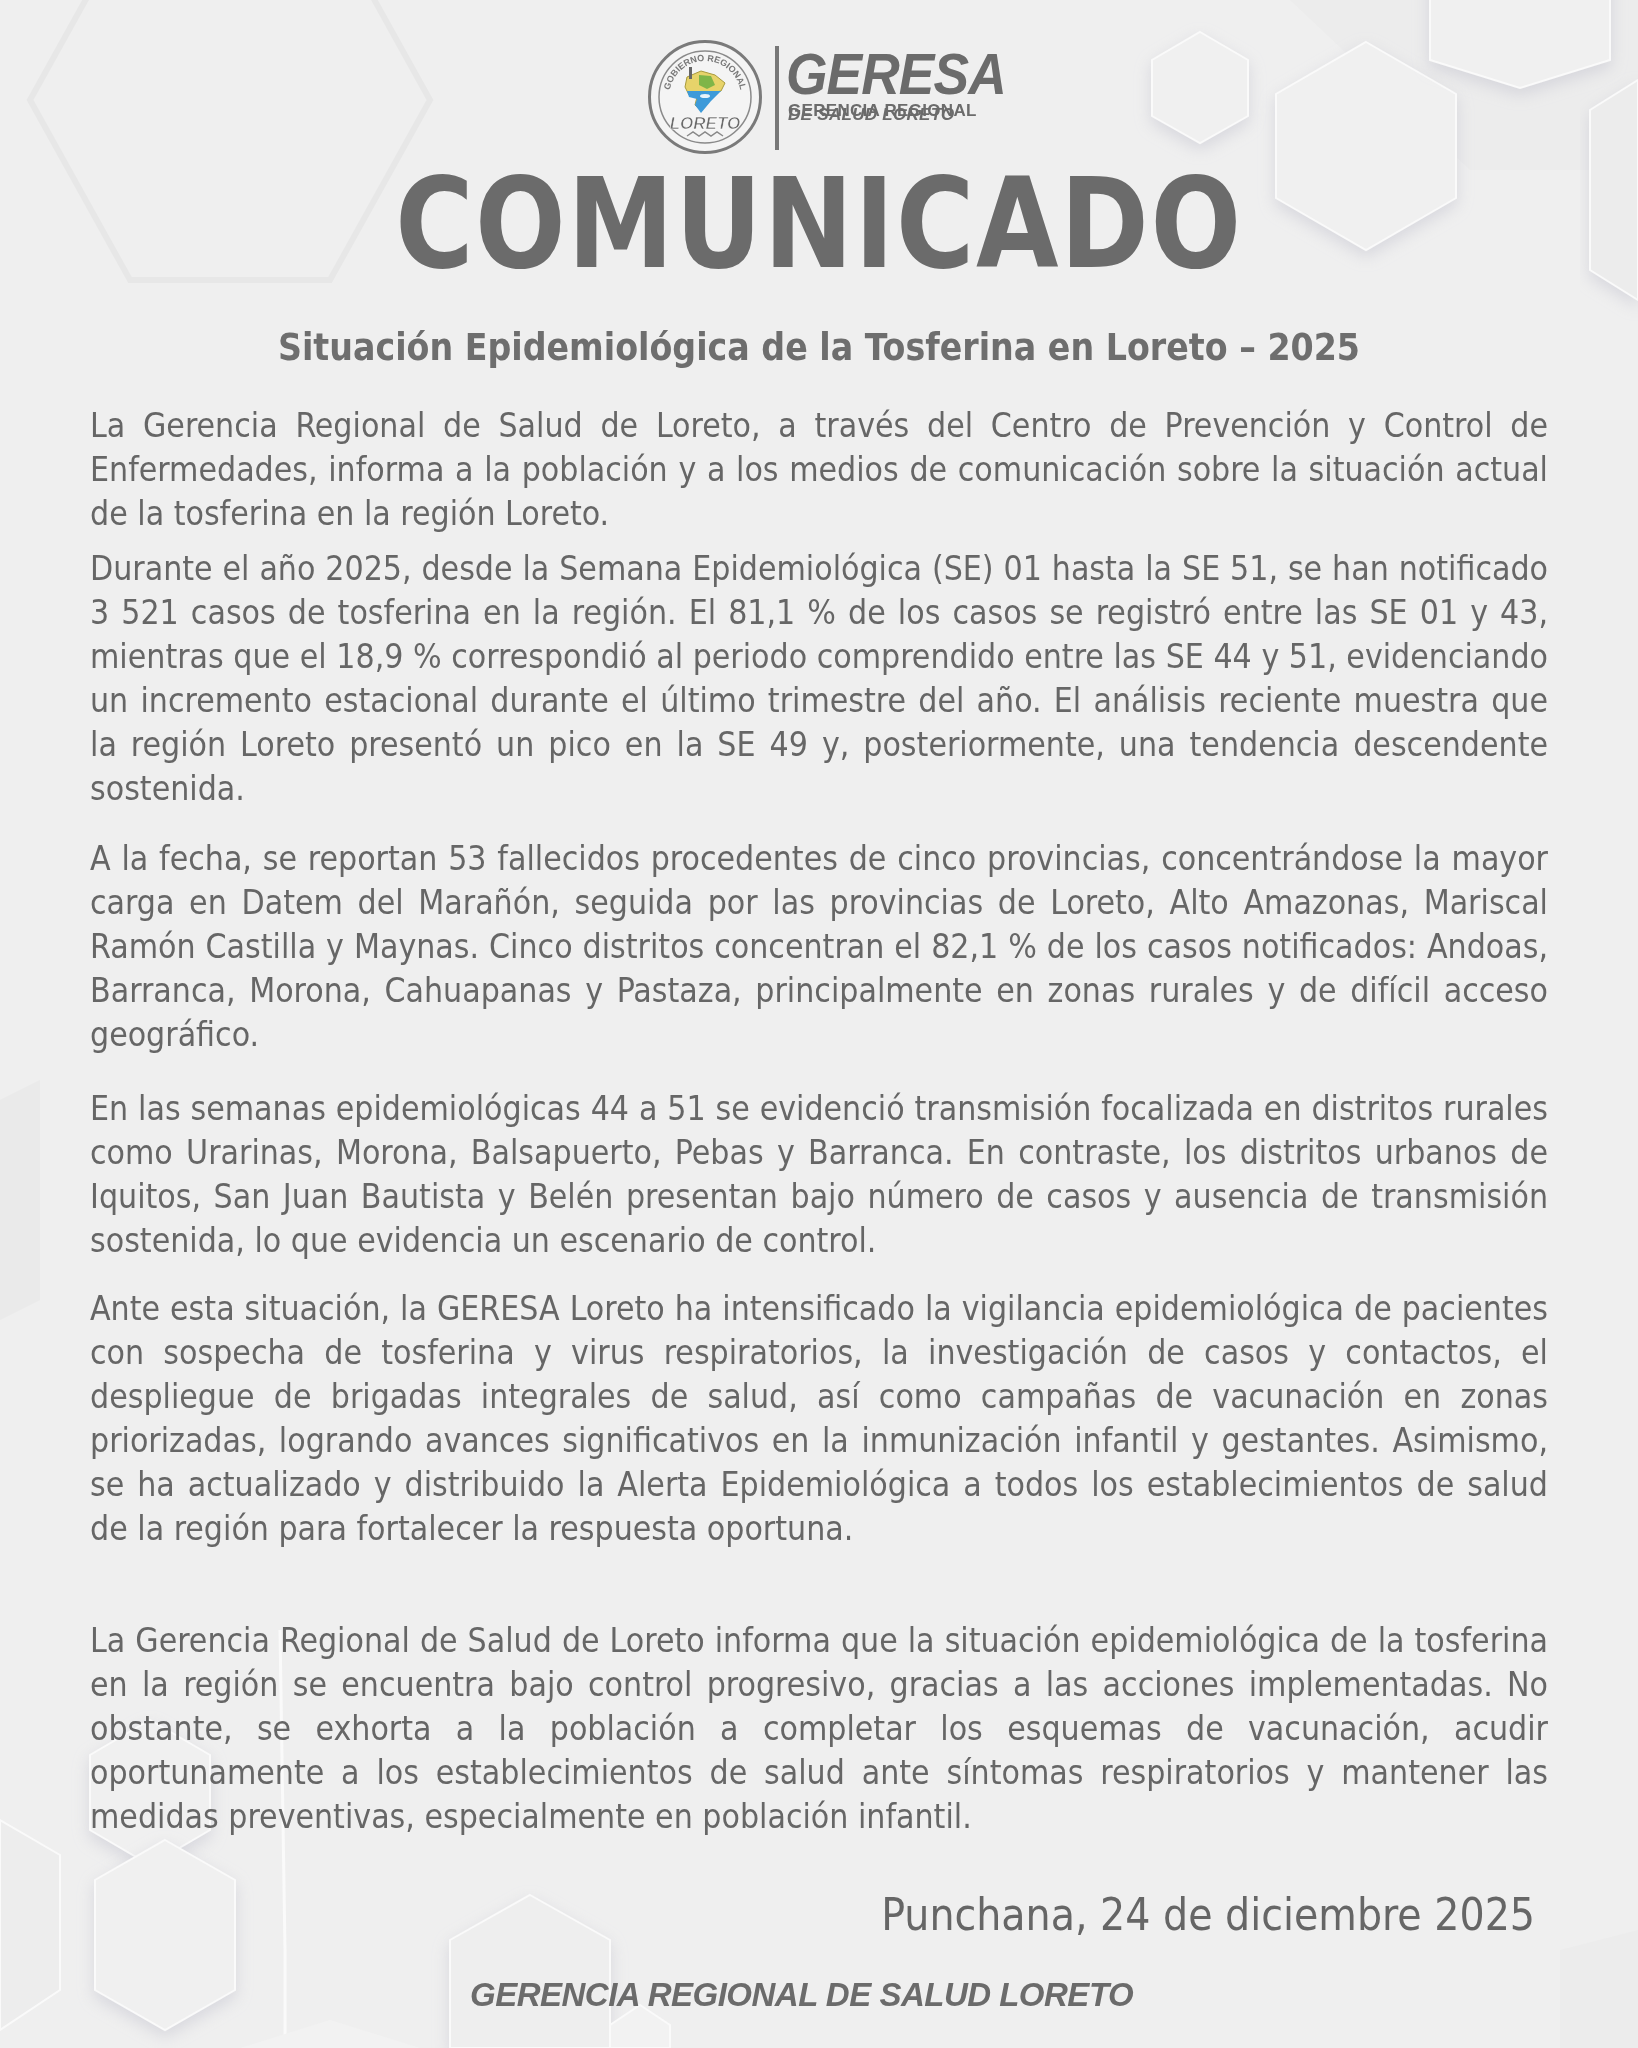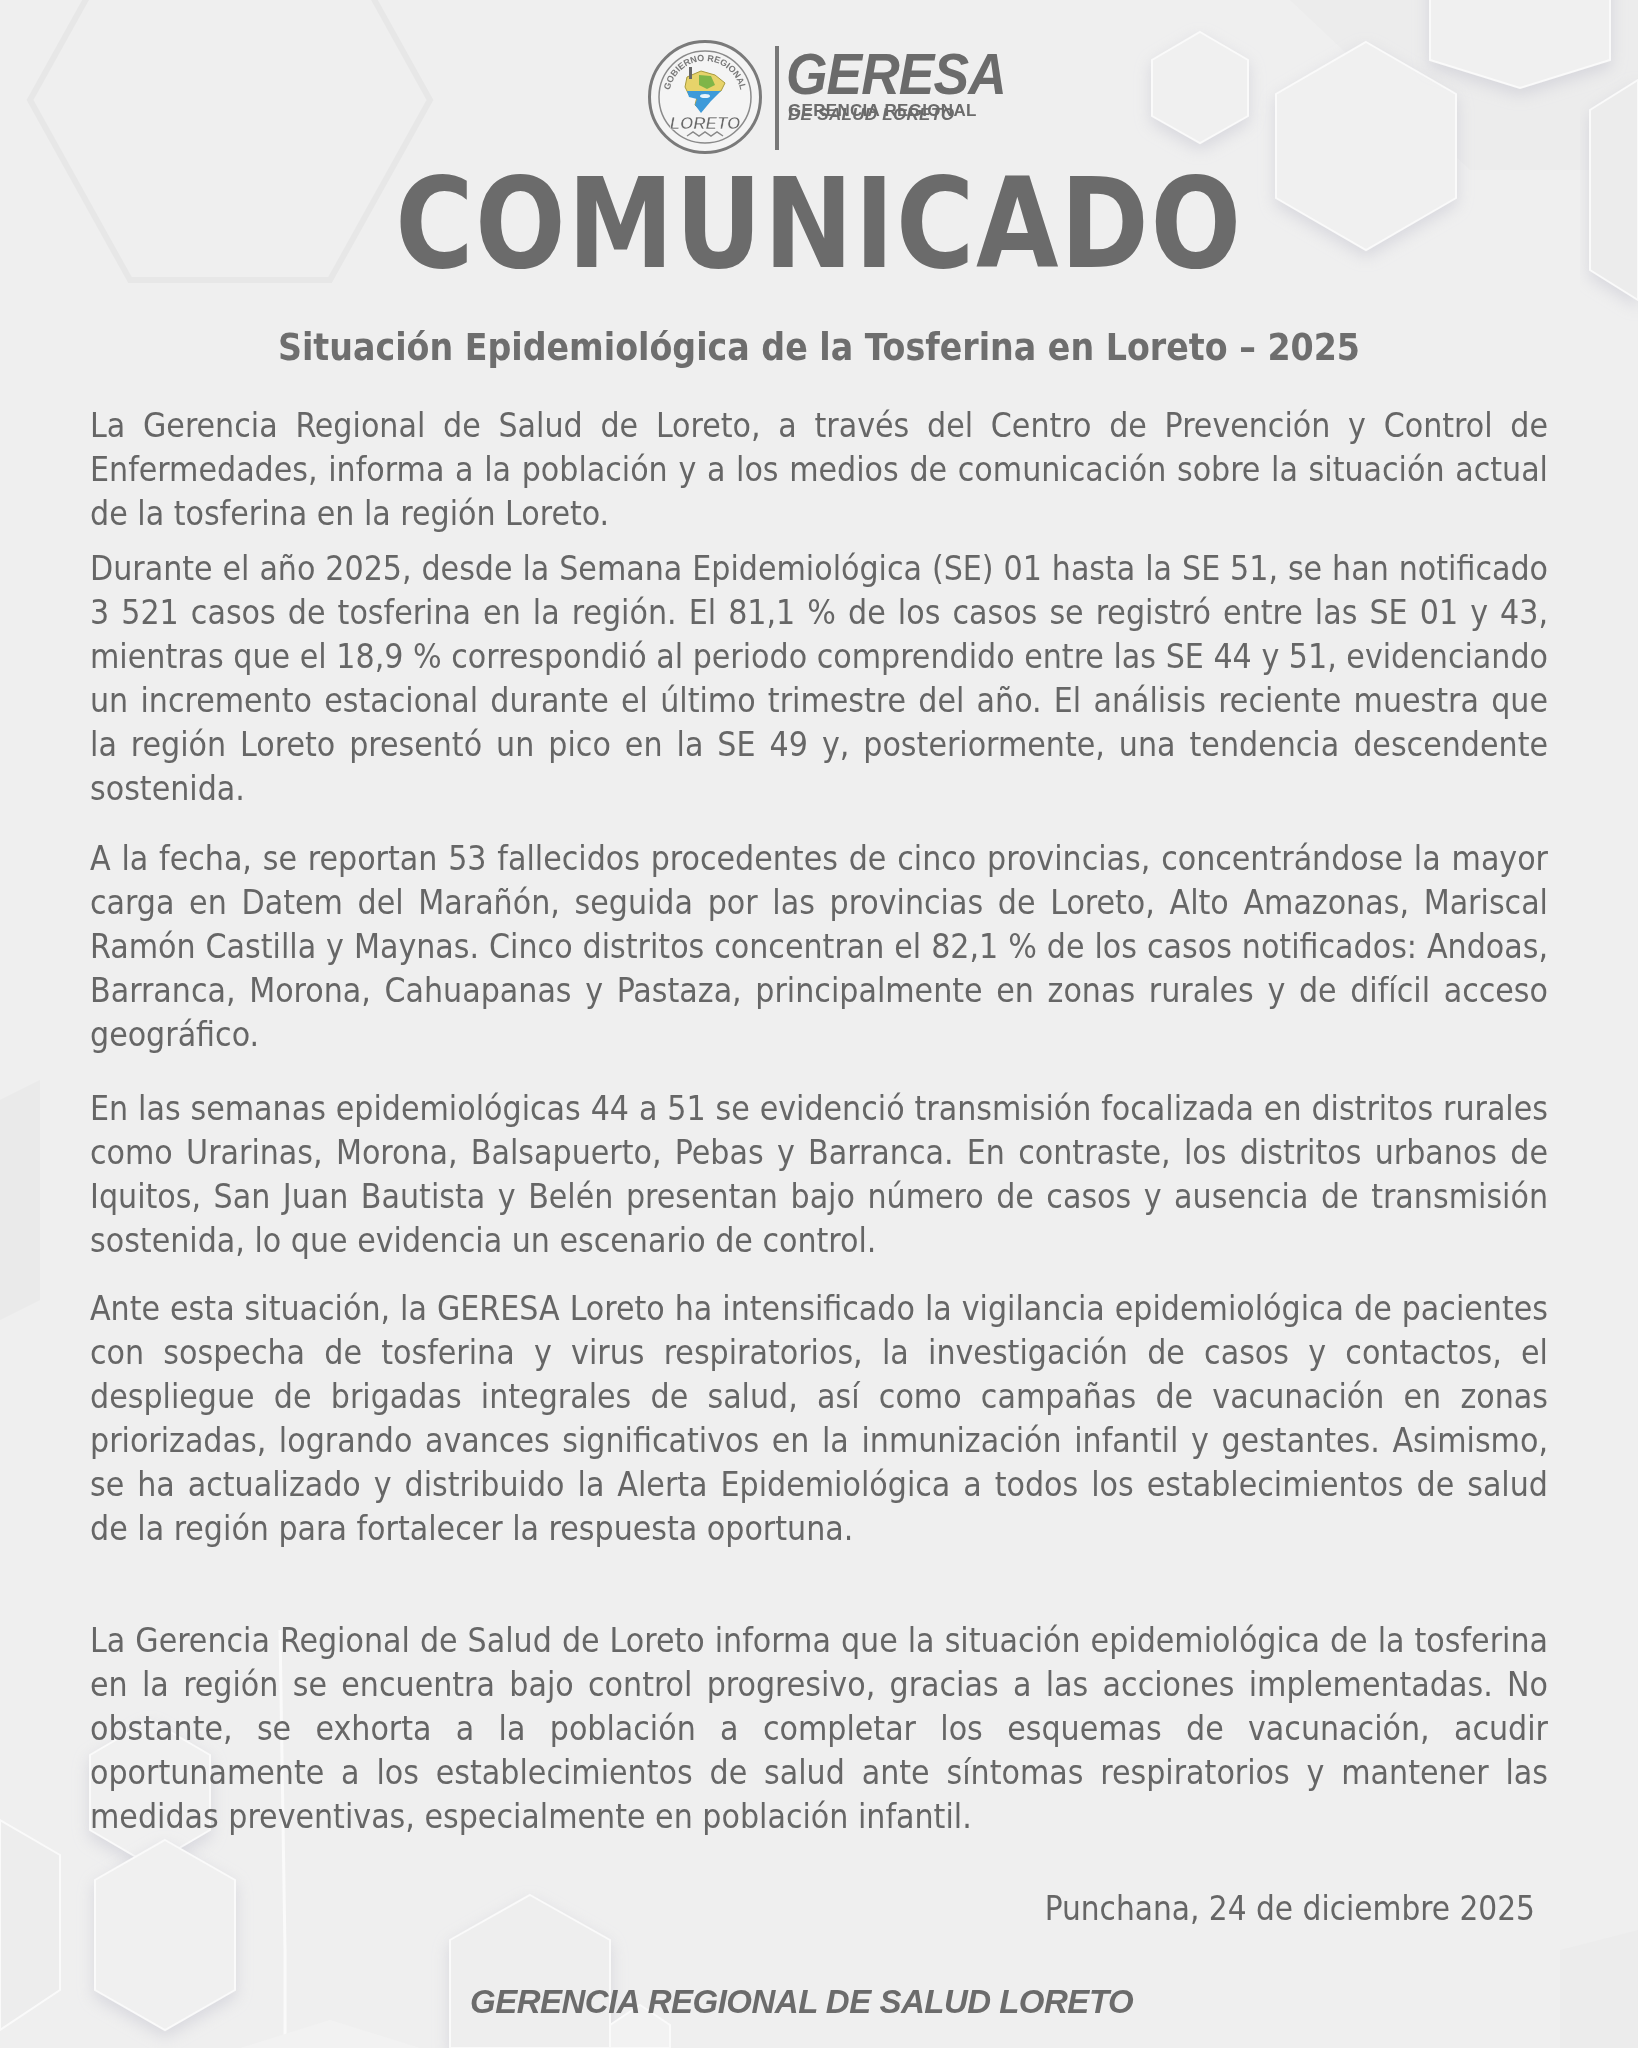--- a/index.html
+++ b/index.html
@@ -43,25 +43,25 @@
   }
 
   .body-text { position: absolute; left: 90px; width: 1458px; }
   .para {
     position: absolute; left: 0; width: 1458px; margin: 0;
     font-size: 33.5px; line-height: 44px; text-align: justify; color: #666666;
     text-align-last: left;
   }
 
   .date-line {
-    position: absolute; right: 103px; top: 1889px; font-size: 33px; color: #666;
+    position: absolute; right: 103px; top: 1889px; font-size: 44px; color: #666;
   }
   .footer-sign {
     position: absolute; left: 470px; top: 1976px; font-family: "Liberation Sans", sans-serif;
-    font-weight: bold; font-style: italic; font-size: 33px; color: #6b6b6b; letter-spacing: -0.5px; margin-top: 7px;
+    font-weight: bold; font-style: italic; font-size: 33px; color: #6b6b6b; letter-spacing: -0.5px;
   }
 </style>
 </head>
 <body>
 
 <svg class="bg" width="1638" height="2048" viewBox="0 0 1638 2048">
   <defs>
     <filter id="sh" x="-20%" y="-20%" width="140%" height="140%">
       <feDropShadow dx="0" dy="6" stdDeviation="8" flood-color="#b9bac8" flood-opacity="0.45"></feDropShadow>
     </filter>

